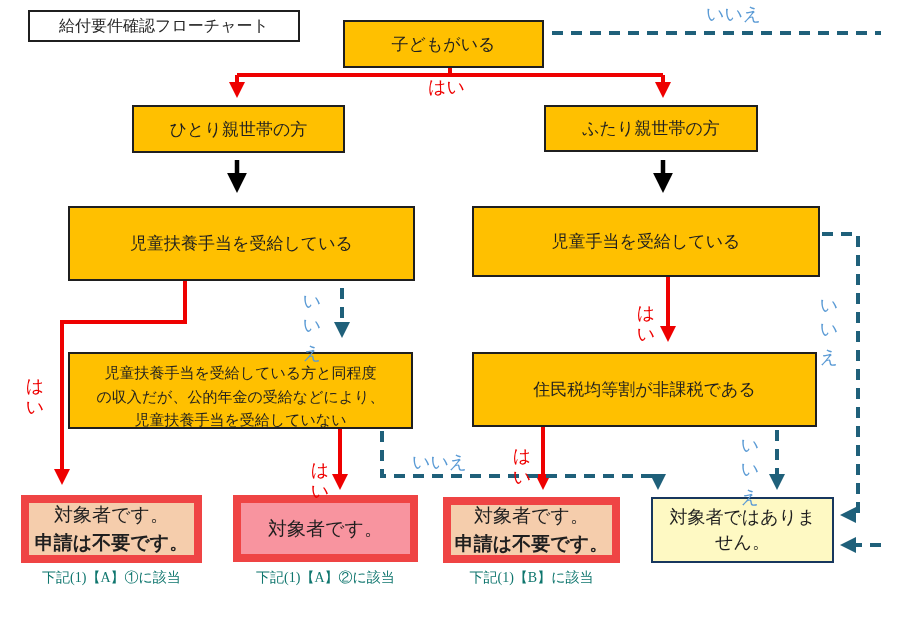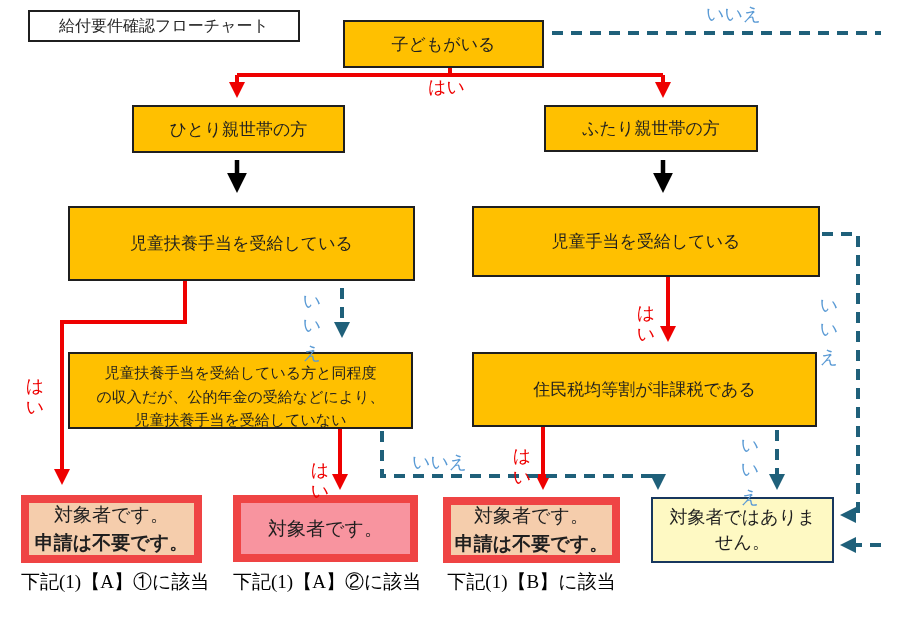--- a/index.html
+++ b/index.html
@@ -16,21 +16,21 @@
   .titlebox{background:#ffffff;border:2px solid #1f1f1f;font-size:16px;color:#262626;}
   .pension{font-size:15px;line-height:1.58;display:block;padding-top:8px;}
   .result{border:8px solid #ef4444;font-size:19px;line-height:1.45;flex-direction:column;}
   .peach{background:#F5CDAC;}
   .pink{background:#F8949F;}
   .bluebox{background:#fef9c3;border:2px solid #17375E;font-size:18px;line-height:1.4;}
   .bluebox .inner{width:150px;margin:0 auto;}
   .bold{font-weight:bold;}
   .uline{text-decoration:underline;}
   .caption{
-    position:absolute;z-index:2;font-size:19px;color:#000000;text-align:center;white-space:nowrap;
+    position:absolute;z-index:2;font-size:14px;color:#0f766e;text-align:center;white-space:nowrap;
   }
   .lbl{position:absolute;z-index:3;font-size:18px;white-space:nowrap;line-height:1;}
   .yes{color:#EE0000;}
   .no{color:#5B9BD5;}
   .vert{writing-mode:vertical-rl;text-orientation:upright;letter-spacing:3px;}
 </style>
 </head>
 <body>
 
 <div id="canvas">

